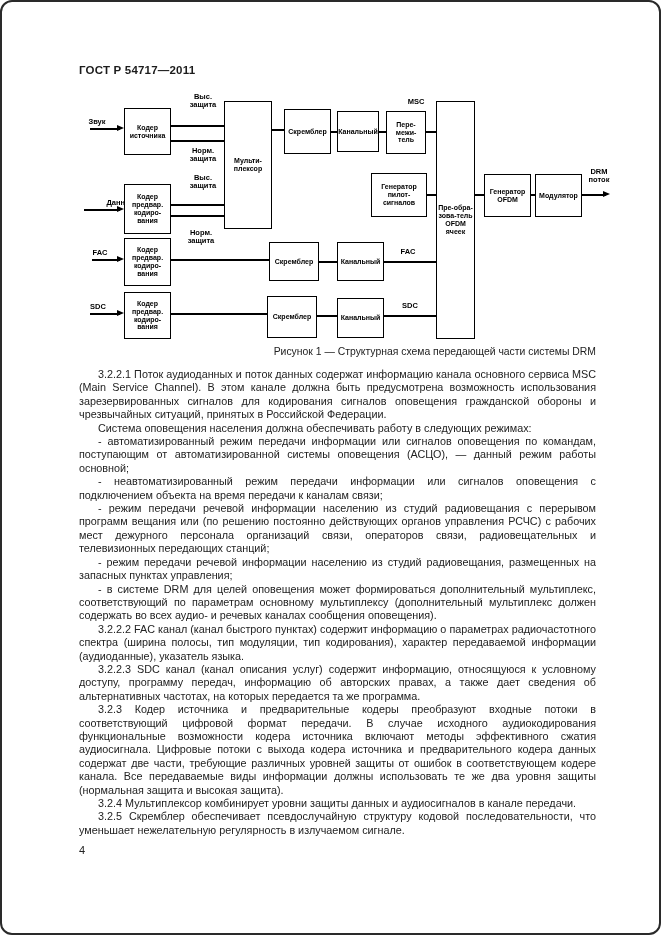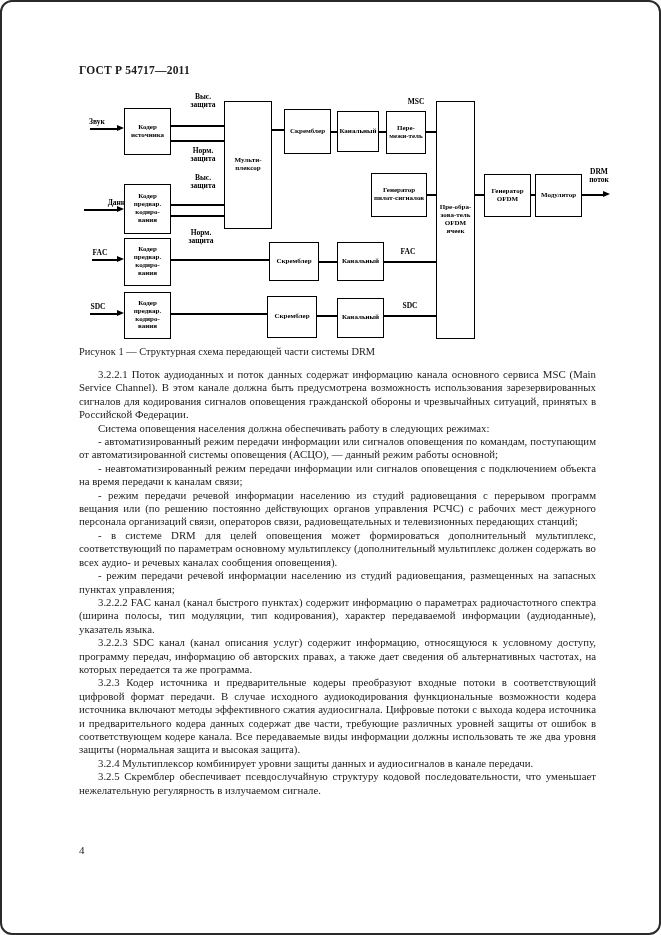--- a/index.html
+++ b/index.html
@@ -1,32 +1,32 @@
 <!DOCTYPE html>
 <html><head>
 <meta charset="utf-8">
 <style>
   html,body{margin:0;padding:0;background:#ffffff;}
   .page{
     position:relative;width:661px;height:935px;background:#ffffff;
     border:2px solid #2a2a2a;border-radius:12px;box-sizing:border-box;overflow:hidden;
-    font-family:Liberation Serif, serif;color:#1c1c1c;
+    font-family:Liberation Sans, sans-serif;color:#1c1c1c;
   }
   .doc-header{position:absolute;left:77px;top:62px;font-size:11.5px;font-weight:bold;letter-spacing:.2px;}
   
   .diagram{position:absolute;left:0;top:0;width:661px;height:360px;}
   .blk{
     position:absolute;border:1.8px solid #000;background:#fff;box-sizing:border-box;
     display:flex;align-items:center;justify-content:center;text-align:center;
     font-size:7px;font-weight:bold;line-height:1.12;padding:1px;color:#000;
   }
   .hline{position:absolute;height:1.6px;background:#000;}
   .lbl{position:absolute;text-align:center;font-size:7.5px;font-weight:bold;line-height:1.12;color:#000;}
   .ah{position:absolute;width:0;height:0;border-top:3.5px solid transparent;border-bottom:3.5px solid transparent;border-left:7px solid #000;}
-  .fig-caption{position:absolute;left:77px;top:344px;width:517px;text-align:left;font-size:10.4px;color:#222;}
+  .fig-caption{position:absolute;left:77px;top:344px;width:517px;text-align:right;font-size:10.4px;color:#222;}
   
   .body-text{position:absolute;left:77px;top:366px;width:517px;font-size:10.8px;line-height:13.4px;text-align:justify;color:#222;}
   .body-text p{margin:0;text-indent:19px;}
   .page-number{position:absolute;left:77px;top:842px;font-size:11px;color:#222;}
 </style>
 </head>
 <body>
 
 <div class="page">
 
@@ -106,22 +106,22 @@
   </div>
 
   <div class="fig-caption">Рисунок 1 — Структурная схема передающей части системы DRM</div>
 
   <div class="body-text">
     <p>3.2.2.1 Поток аудиоданных и поток данных содержат информацию канала основного сервиса MSC (Main Service Channel). В этом канале должна быть предусмотрена возможность использования зарезервированных сигналов для кодирования сигналов оповещения гражданской обороны и чрезвычайных ситуаций, принятых в Российской Федерации.</p>
     <p>Система оповещения населения должна обеспечивать работу в следующих режимах:</p>
     <p>- автоматизированный режим передачи информации или сигналов оповещения по командам, поступающим от автоматизированной системы оповещения (АСЦО), — данный режим работы основной;</p>
     <p>- неавтоматизированный режим передачи информации или сигналов оповещения с подключением объекта на время передачи к каналам связи;</p>
     <p>- режим передачи речевой информации населению из студий радиовещания с перерывом программ вещания или (по решению постоянно действующих органов управления РСЧС) с рабочих мест дежурного персонала организаций связи, операторов связи, радиовещательных и телевизионных передающих станций;</p>
+    <p>- режим передачи речевой информации населению из студий радиовещания, размещенных на запасных пунктах управления;</p>
     <p>- в системе DRM для целей оповещения может формироваться дополнительный мультиплекс, соответствующий по параметрам основному мультиплексу (дополнительный мультиплекс должен содержать во всех аудио- и речевых каналах сообщения оповещения).</p>
-    <p>- режим передачи речевой информации населению из студий радиовещания, размещенных на запасных пунктах управления;</p>
     <p>3.2.2.2 FAC канал (канал быстрого пунктах) содержит информацию о параметрах радиочастотного спектра (ширина полосы, тип модуляции, тип кодирования), характер передаваемой информации (аудиоданные), указатель языка.</p>
     <p>3.2.2.3 SDC канал (канал описания услуг) содержит информацию, относящуюся к условному доступу, программу передач, информацию об авторских правах, а также дает сведения об альтернативных частотах, на которых передается та же программа.</p>
     <p>3.2.3 Кодер источника и предварительные кодеры преобразуют входные потоки в соответствующий цифровой формат передачи. В случае исходного аудиокодирования функциональные возможности кодера источника включают методы эффективного сжатия аудиосигнала. Цифровые потоки с выхода кодера источника и предварительного кодера данных содержат две части, требующие различных уровней защиты от ошибок в соответствующем кодере канала. Все передаваемые виды информации должны использовать те же два уровня защиты (нормальная защита и высокая защита).</p>
     <p>3.2.4 Мультиплексор комбинирует уровни защиты данных и аудиосигналов в канале передачи.</p>
     <p>3.2.5 Скремблер обеспечивает псевдослучайную структуру кодовой последовательности, что уменьшает нежелательную регулярность в излучаемом сигнале.</p>
   </div>
 
   <div class="page-number">4</div>
 
 </div>

